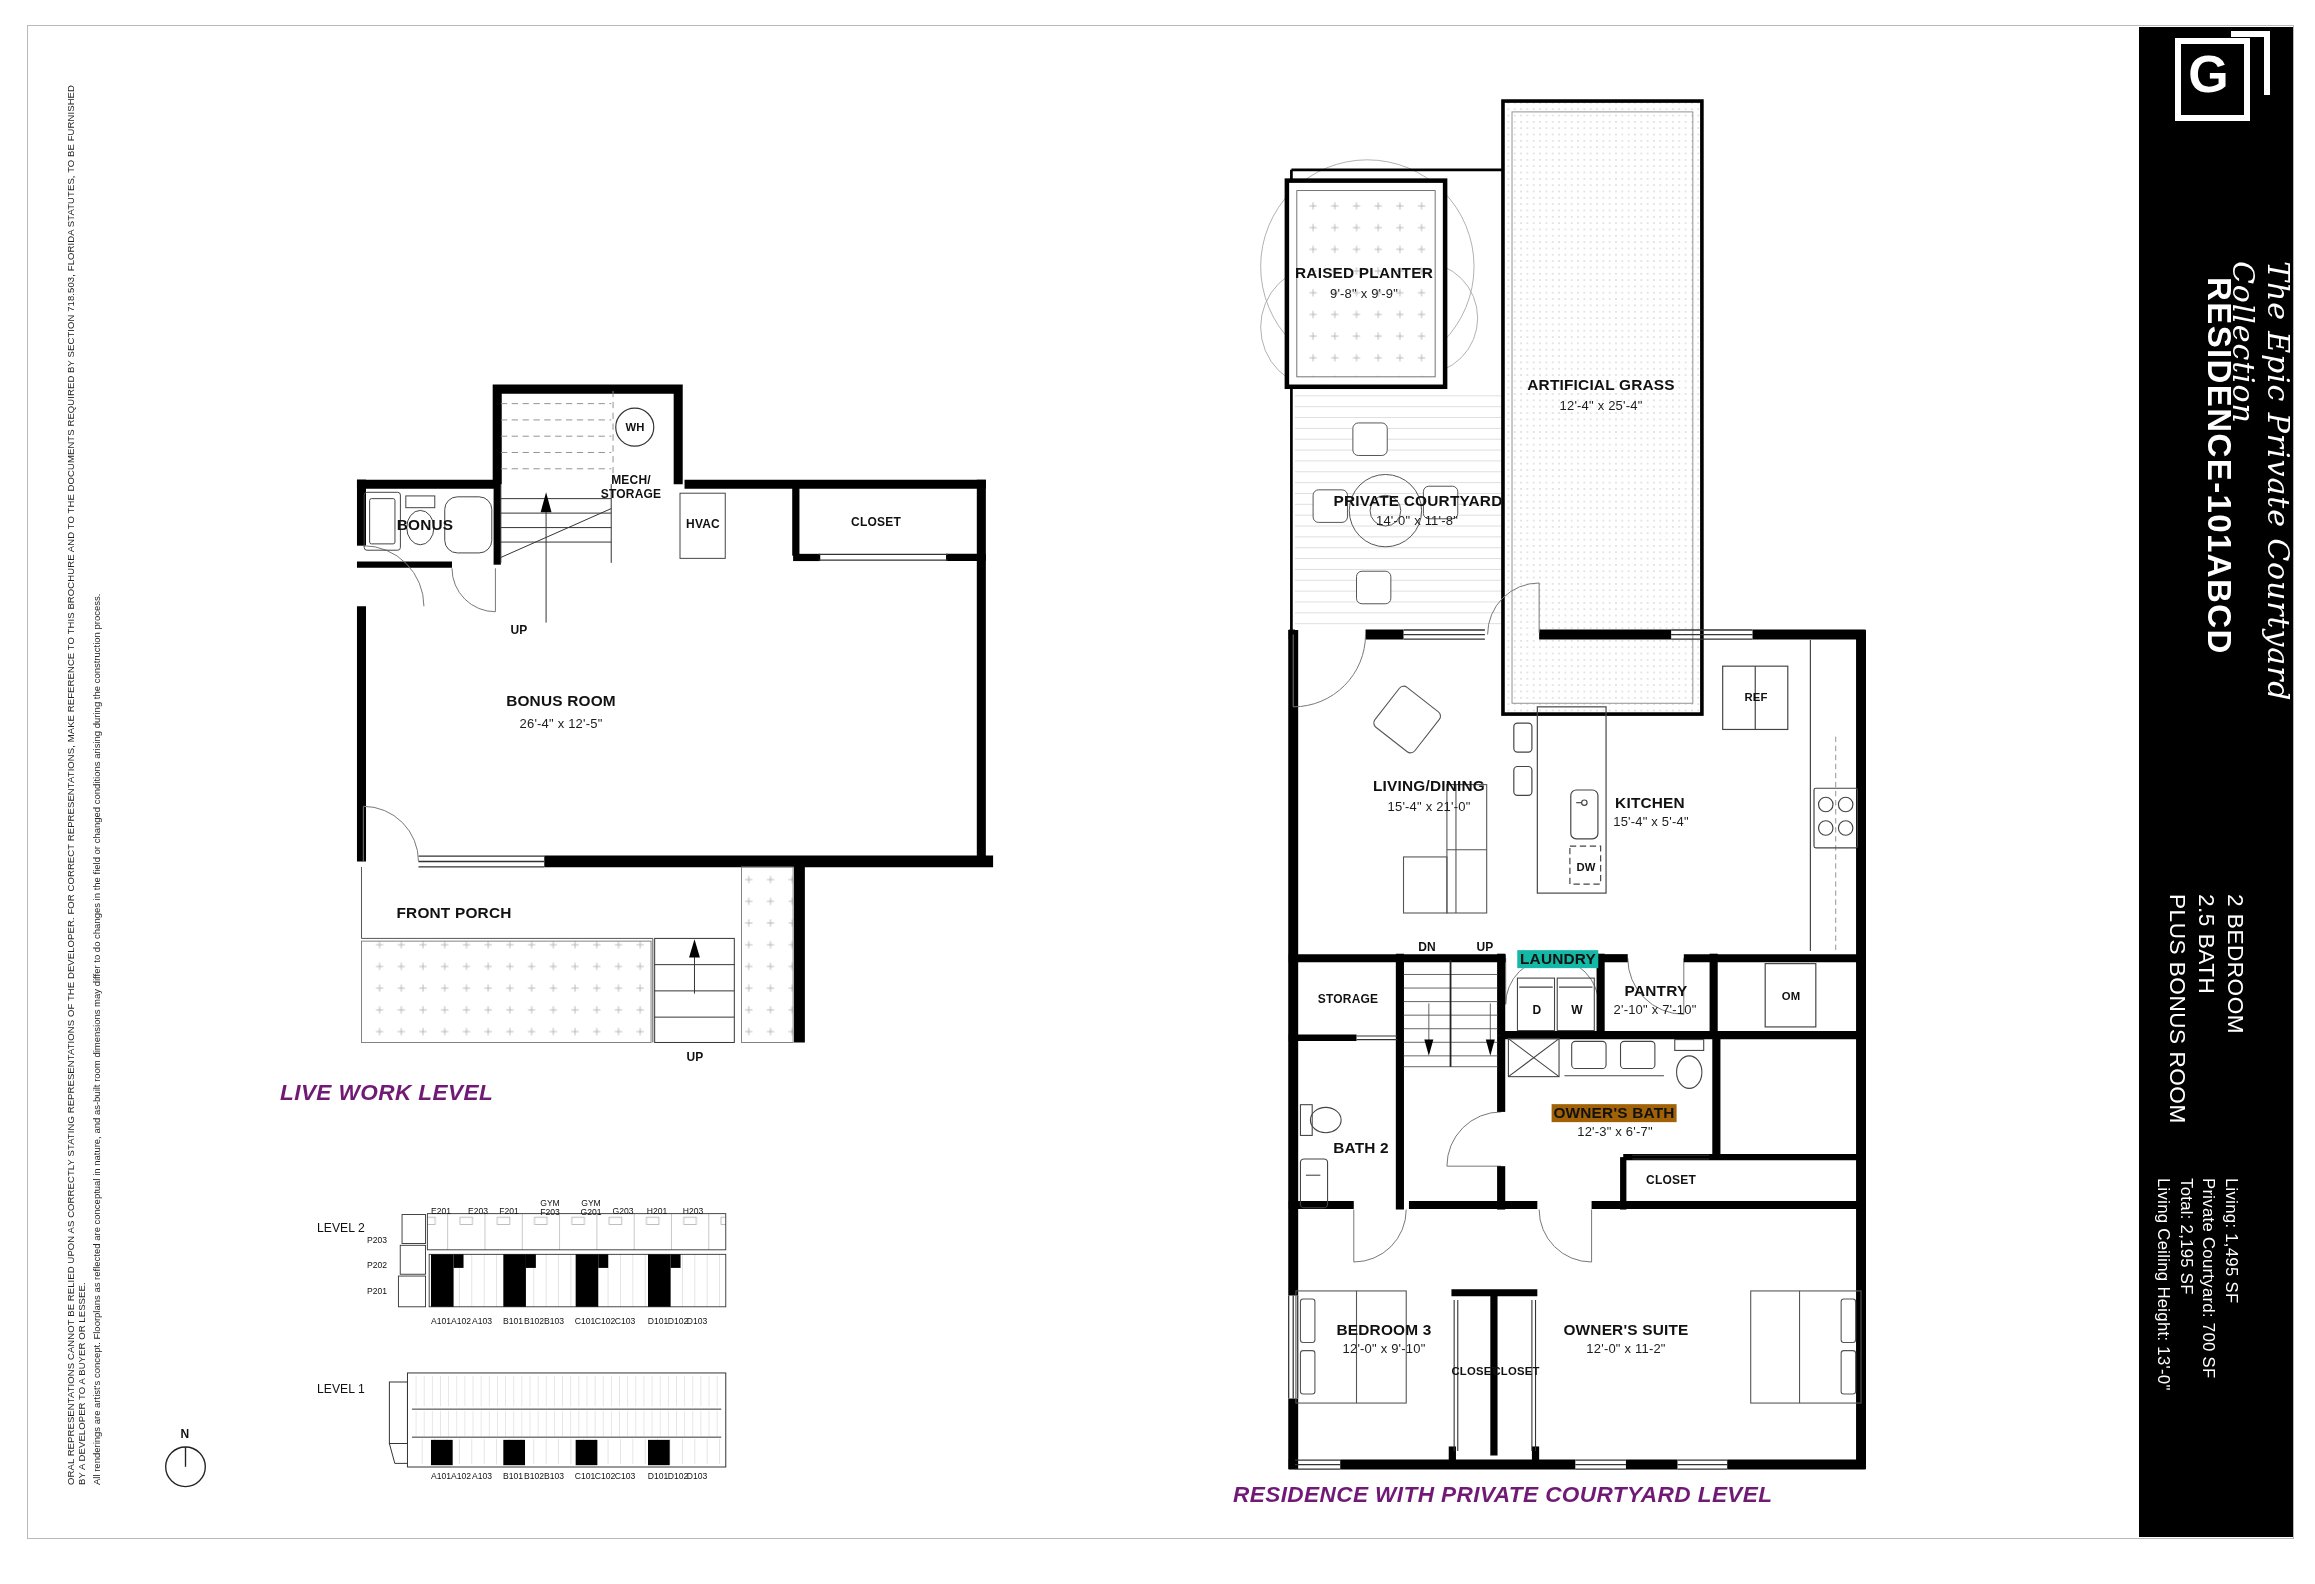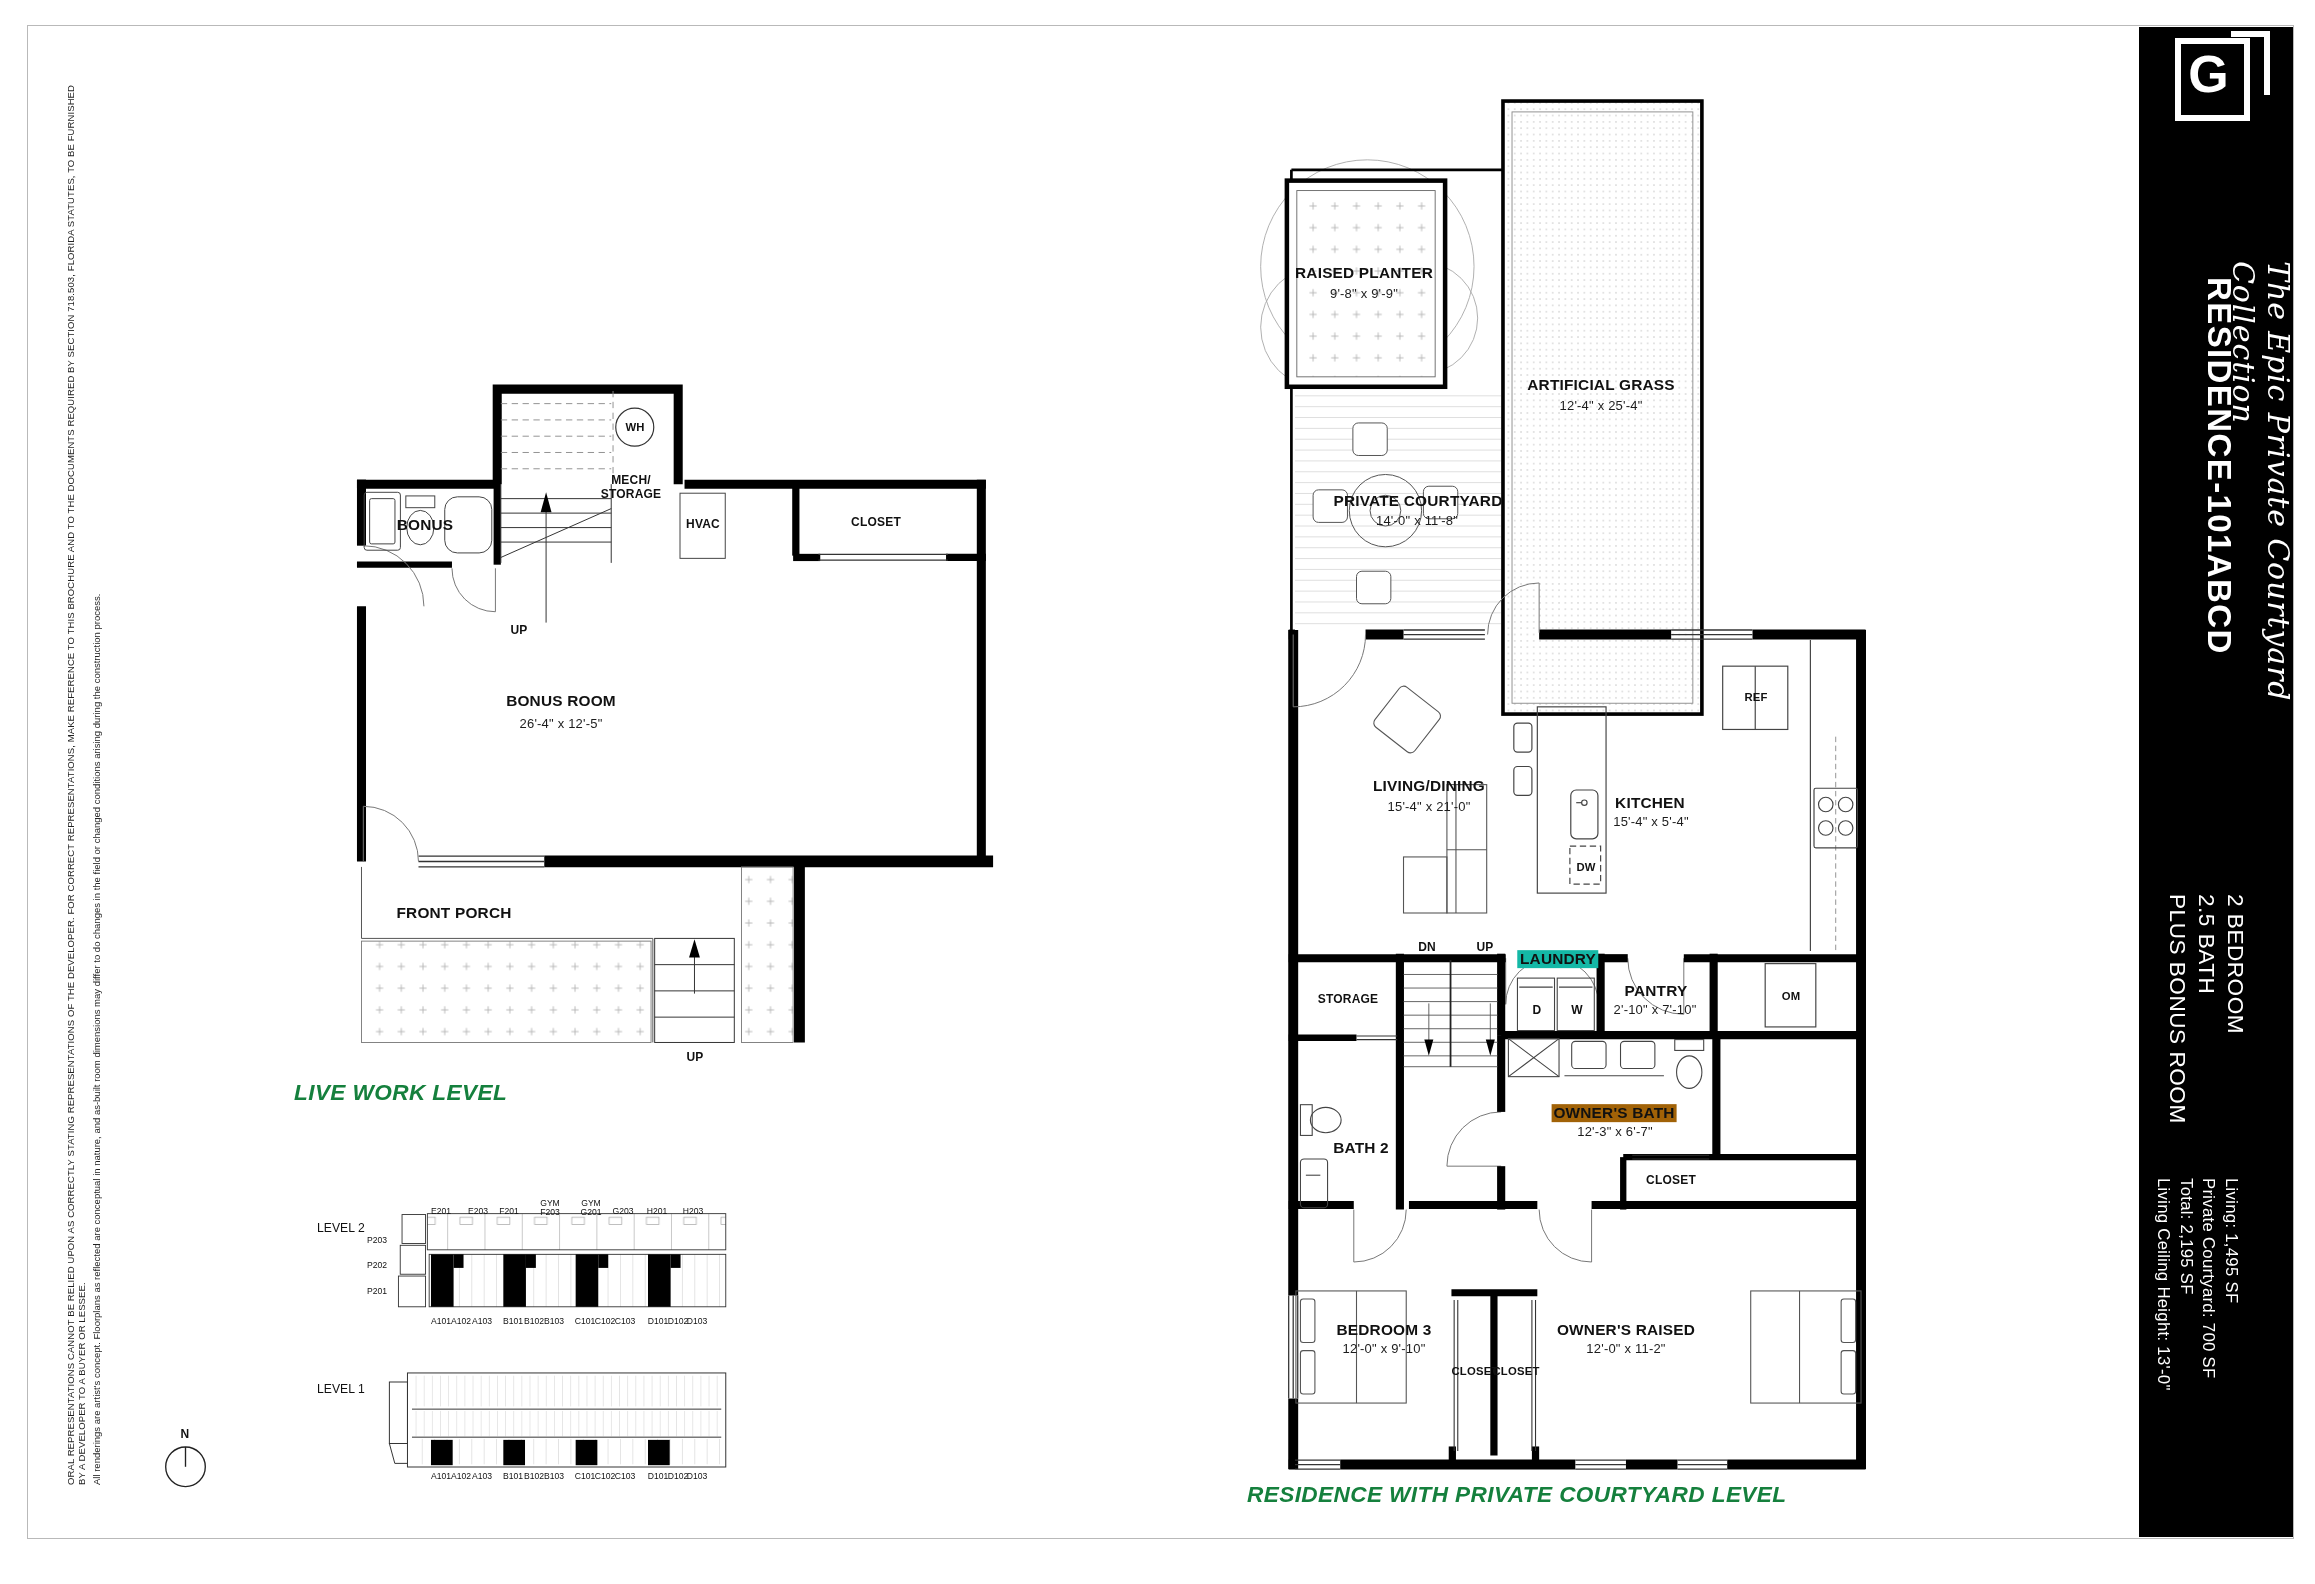--- a/index.html
+++ b/index.html
@@ -7,22 +7,22 @@
         font-family:"Liberation Sans", sans-serif;color:#111;}
   .frame{position:absolute;left:27px;top:25px;width:2265px;height:1512px;border:0.9px solid #b9b9b9;}
   .plan{position:absolute;}
   
   .lbl{position:absolute;transform:translate(-50%,-50%);font-weight:600;color:#111;
        white-space:pre-line;text-align:center;line-height:1.15;letter-spacing:0.2px;}
   .s17{font-size:15.4px;}
   .s14{font-size:13px;font-weight:400;color:#1c1c1c;}
   .s13{font-size:12px;}
   .s12{font-size:11.3px;}
-  .title{position:absolute;font-style:italic;font-weight:600;font-size:22.6px;color:#15803d;
-         letter-spacing:0.4px;white-space:nowrap;margin-left:14px;}
+  .title{position:absolute;font-style:italic;font-weight:600;font-size:22.6px;color:#701a75;
+         letter-spacing:0.4px;white-space:nowrap;}
   
   .k{position:absolute;transform:translate(-50%,-50%);font-size:8.6px;font-weight:400;
      text-align:center;line-height:1.05;white-space:pre-line;color:#111;}
   .klv{position:absolute;transform:translate(0,-50%);font-size:12.2px;font-weight:400;color:#111;}
   
   .disclaimer{position:absolute;left:65px;top:1485px;width:1411px;
               transform:rotate(-90deg);transform-origin:left top;color:#222;}
   .disclaimer .d1{font-size:9.5px;letter-spacing:0.1px;}
   .disclaimer .d2{font-size:9.5px;margin-top:3.6px;}
   
@@ -422,21 +422,21 @@
   <div class="lbl s13" style="left:1577px;top:1011px">W</div>
   <div class="lbl s17" style="left:1656px;top:991px">PANTRY</div>
   <div class="lbl s14" style="left:1655px;top:1010px">2'-10" x 7'-10"</div>
   <div class="lbl s13" style="left:1348px;top:1000px">STORAGE</div>
   <div class="lbl s17" style="left:1361px;top:1148px">BATH 2</div>
   <div class="lbl s17" style="left:1614px;top:1113px;background:#a16207;padding:0 1.8px">OWNER'S BATH</div>
   <div class="lbl s14" style="left:1615px;top:1132px">12'-3" x 6'-7"</div>
   <div class="lbl s13" style="left:1671px;top:1181px">CLOSET</div>
   <div class="lbl s17" style="left:1384px;top:1330px">BEDROOM 3</div>
   <div class="lbl s14" style="left:1384px;top:1349px">12'-0" x 9'-10"</div>
-  <div class="lbl s17" style="left:1626px;top:1330px">OWNER'S RAISED</div>
+  <div class="lbl s17" style="left:1626px;top:1330px">OWNER'S SUITE</div>
   <div class="lbl s14" style="left:1626px;top:1349px">12'-0" x 11-2"</div>
   <div class="lbl s12" style="left:1475px;top:1371px">CLOSET</div>
   <div class="lbl s12" style="left:1516px;top:1371px">CLOSET</div>
   <div class="title" style="left:1233px;top:1482px">RESIDENCE WITH PRIVATE COURTYARD LEVEL</div>
 
   <div class="sidebar"></div>
   <div class="logo-box"></div>
   <div class="logo-bracket"></div>
   <div class="logo-g">G</div>
 

